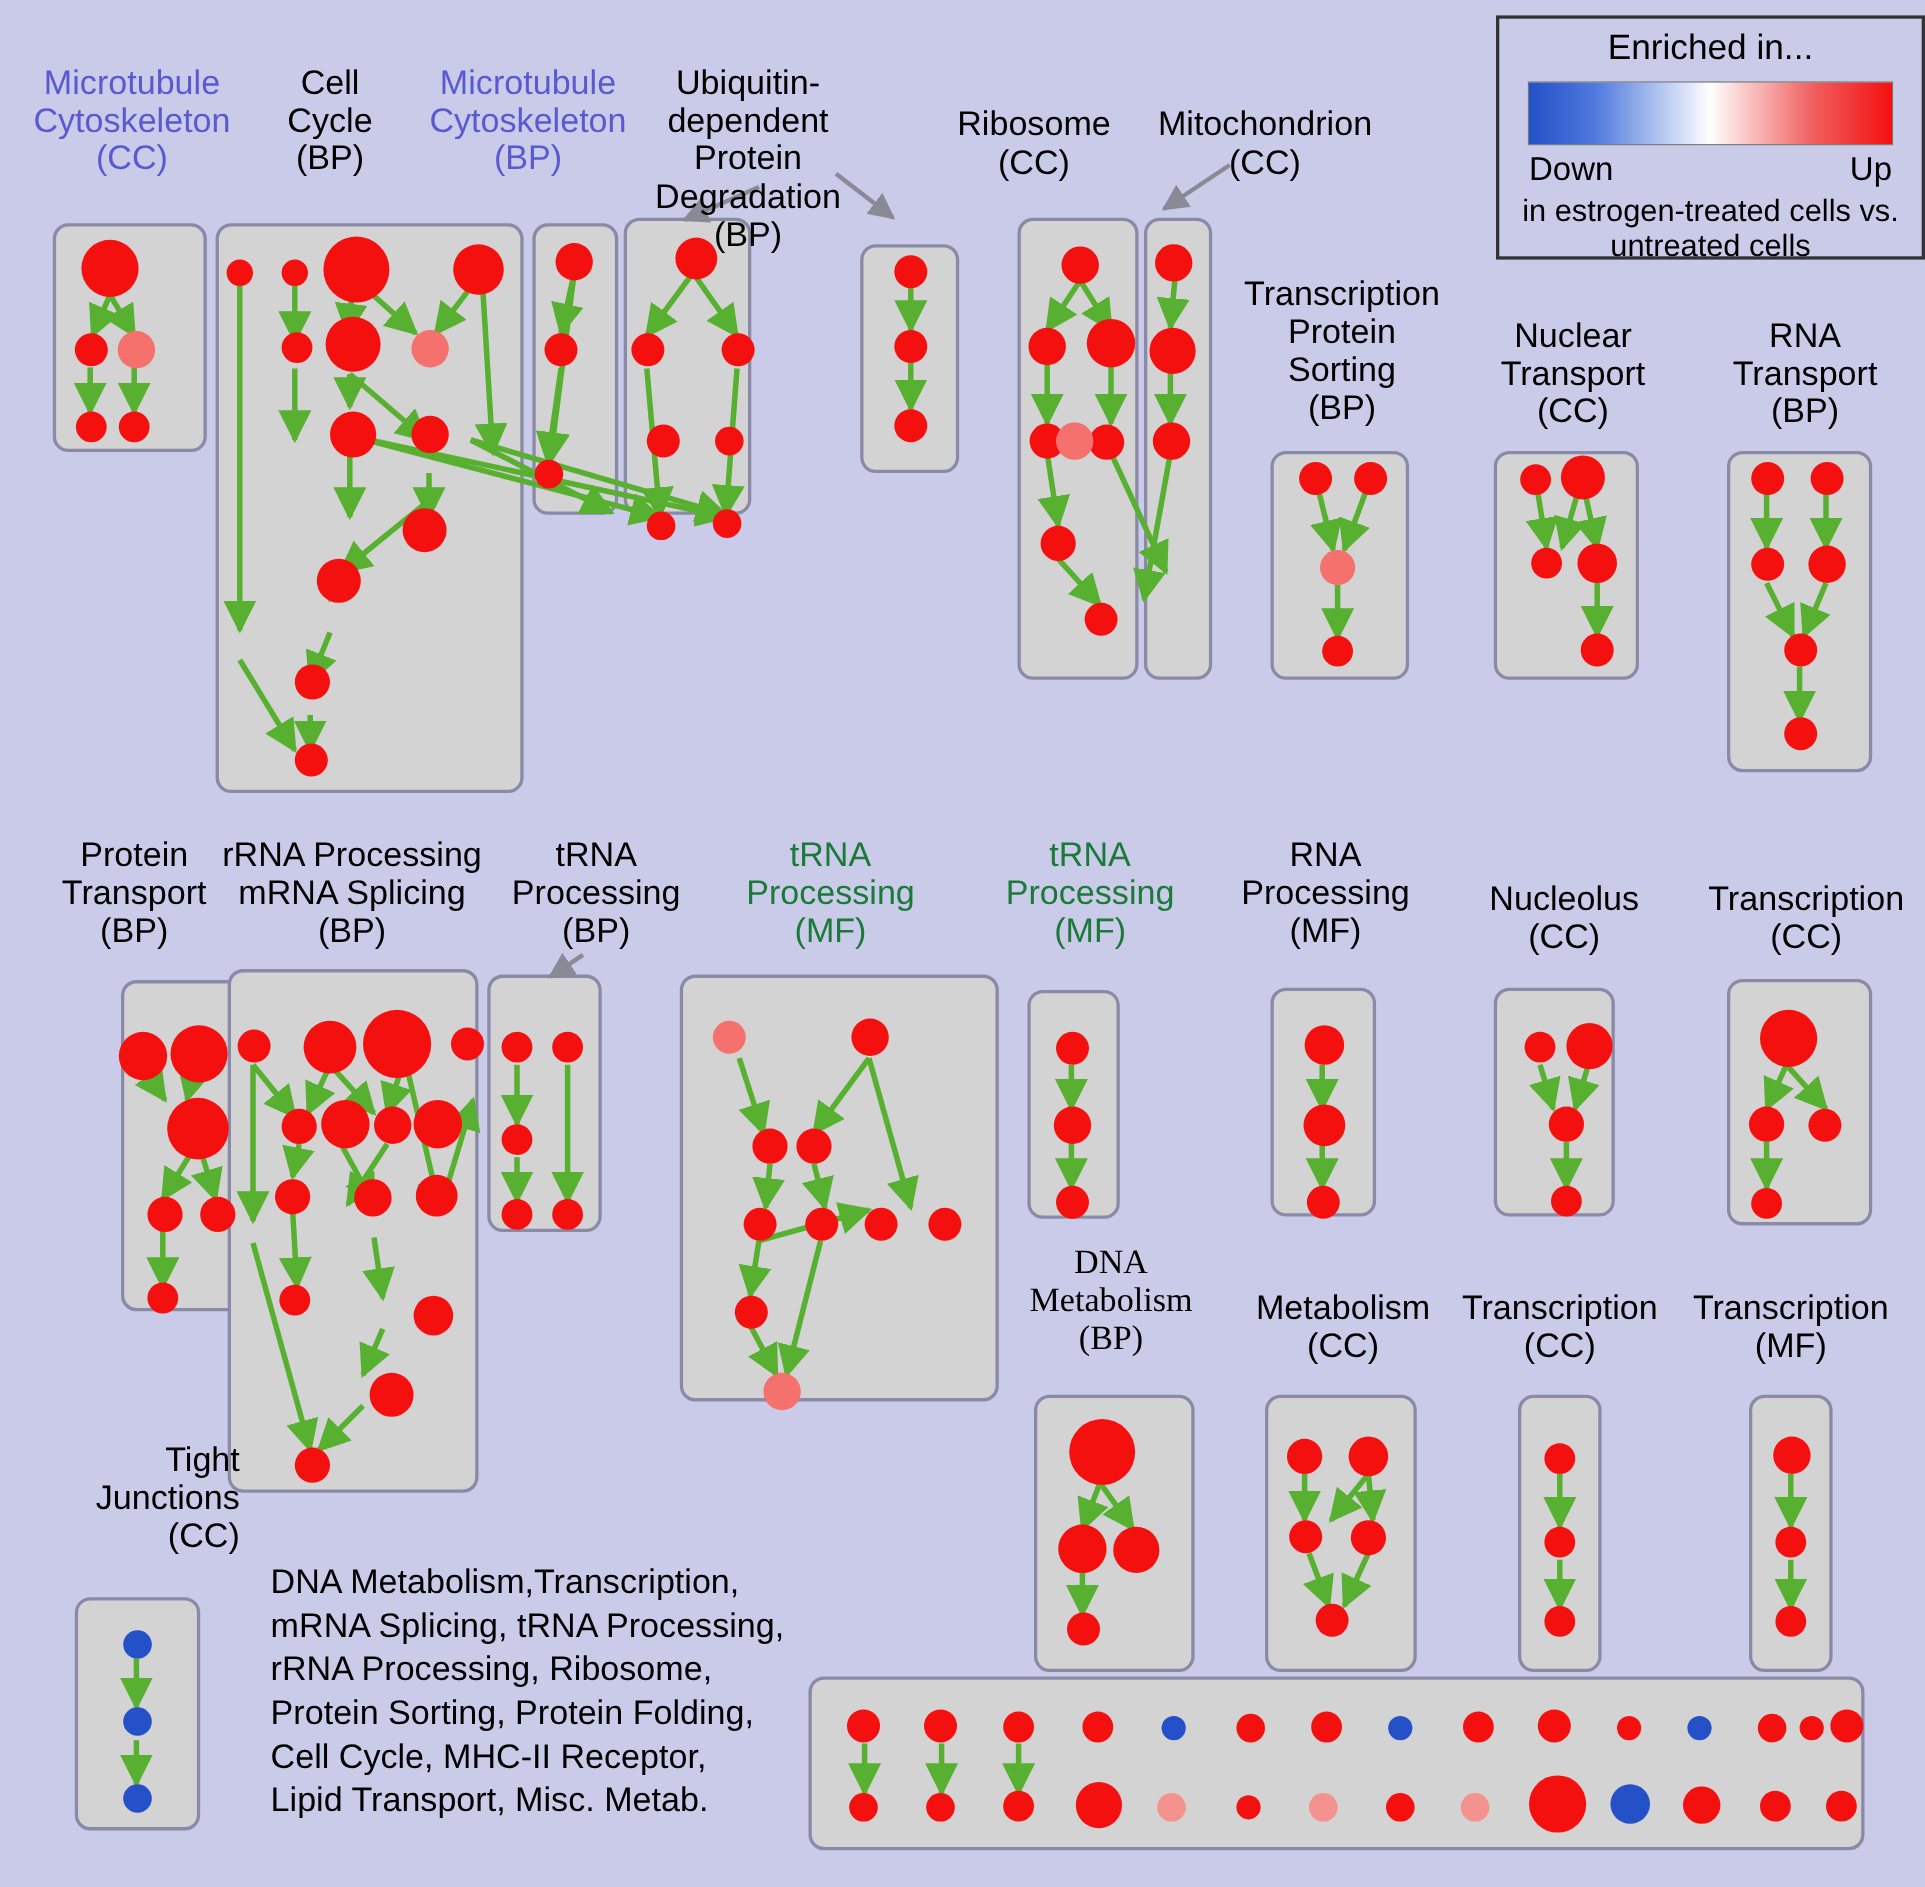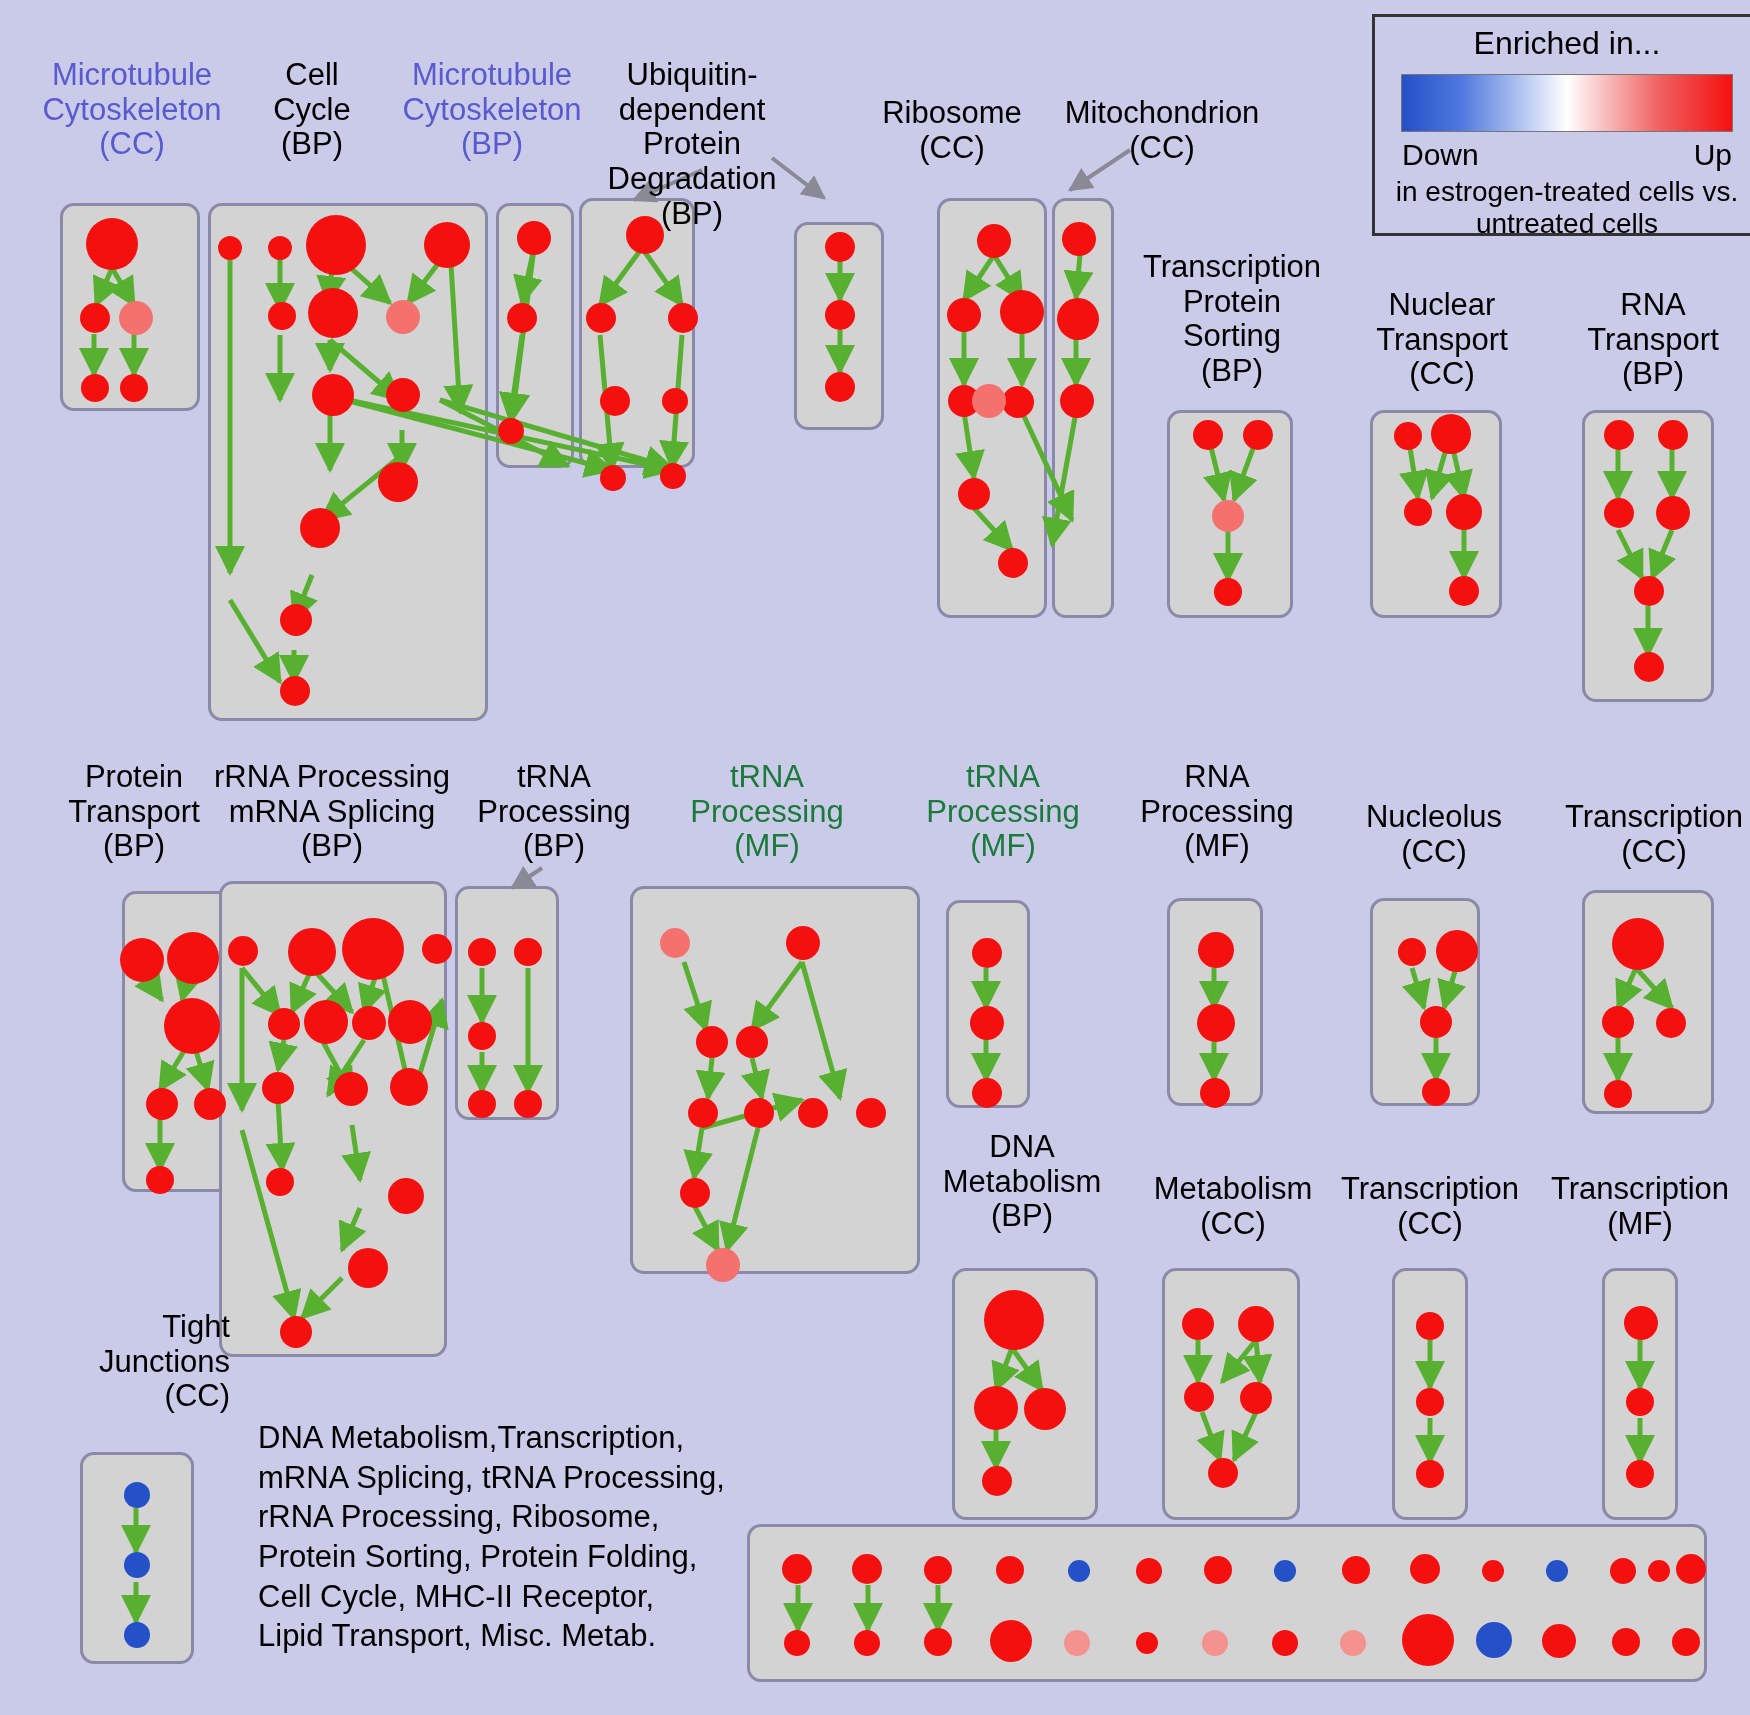--- a/index.html
+++ b/index.html
@@ -3,21 +3,21 @@
 <meta charset="utf-8">
 <style>
   html,body{margin:0;padding:0;}
   body{
     width:1750px;height:1715px;
     background:#c9cbe8;
     font-family:"Liberation Sans", sans-serif;
     position:relative;
     overflow:hidden;
   }
-  #canvas{position:absolute;left:12px;top:0;width:1402px;height:1715px;}
+  #canvas{position:absolute;left:0;top:0;width:1402px;height:1715px;}
   .cluster{
     position:absolute;
     background:#d3d3d3;
     border:3px solid #8a8aa8;
     border-radius:14px;
     box-sizing:border-box;
   }
   .label{
     position:absolute;
     color:#000;
@@ -478,21 +478,21 @@
 Processing
 (MF)</div>
   <div class="label" style="left:1110px;top:760px;width:190px;">RNA
 Processing
 (MF)</div>
   <div class="label" style="left:1332px;top:800px;width:180px;">Nucleolus
 (CC)</div>
   <div class="label" style="left:1542px;top:800px;width:200px;">Transcription
 (CC)</div>
 
-  <div class="label" style="left:890px;top:1130px;width:240px;">DNA
+  <div class="label" style="left:890px;top:1130px;width:240px;font-family:Liberation Serif, serif;">DNA
 Metabolism
 (BP)</div>
   <div class="label" style="left:1106px;top:1172px;width:230px;">Metabolism
 (CC)</div>
   <div class="label" style="left:1318px;top:1172px;width:200px;">Transcription
 (CC)</div>
   <div class="label" style="left:1528px;top:1172px;width:200px;">Transcription
 (MF)</div>
   <div class="label" style="left:38px;top:1310px;width:180px;text-align:right;">Tight
 Junctions

